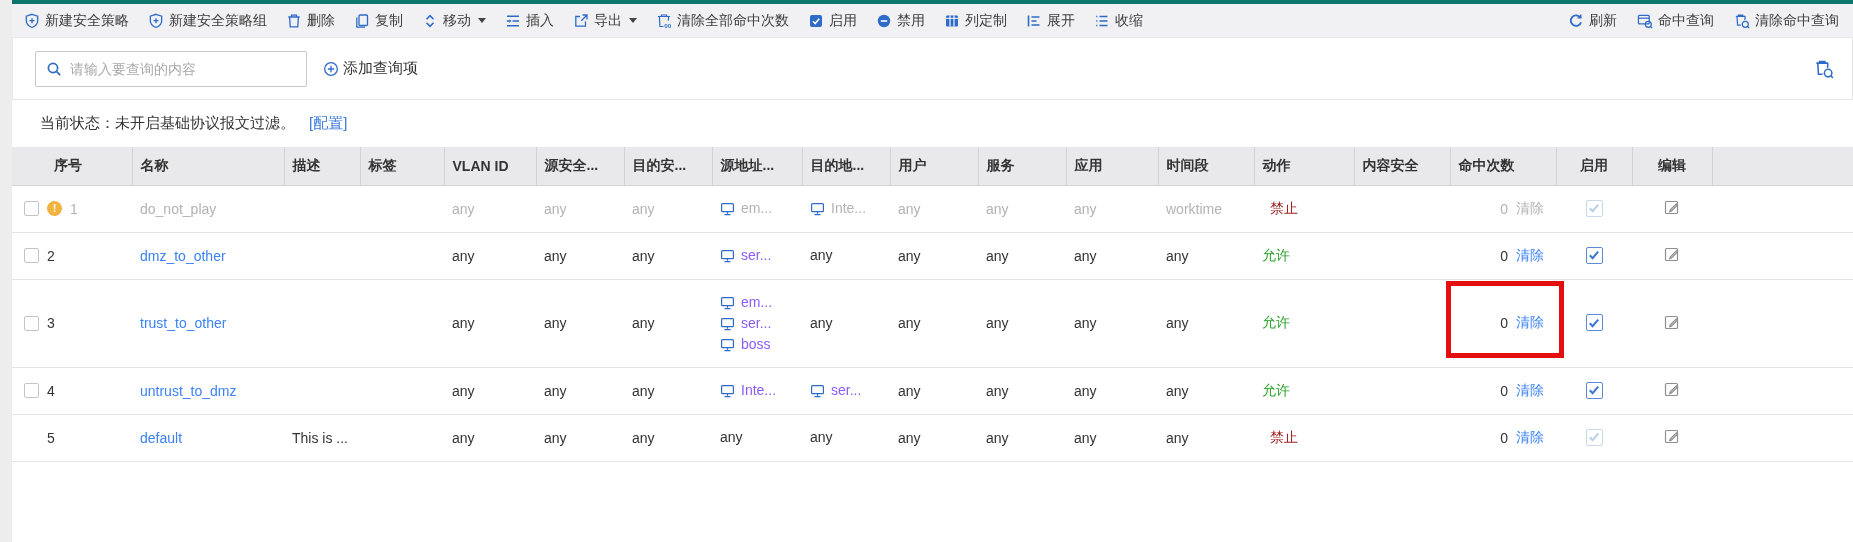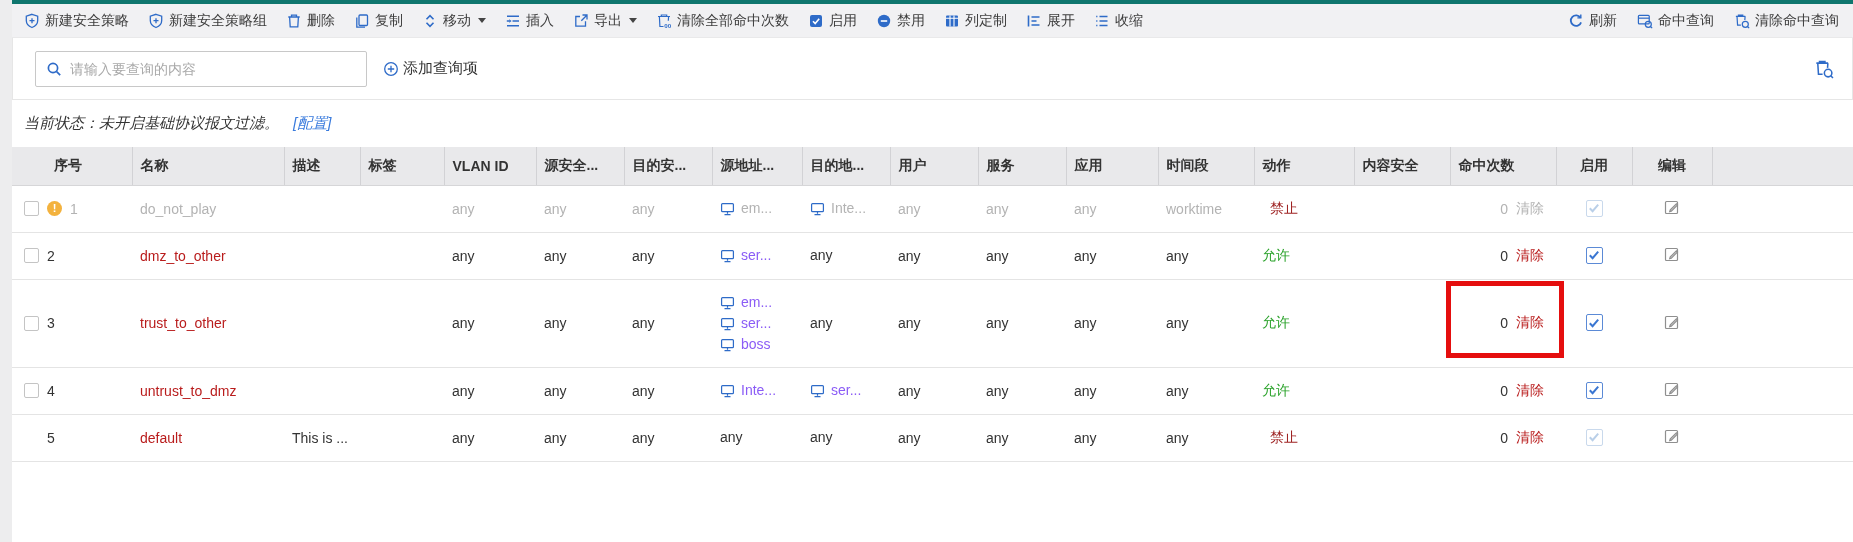--- a/index.html
+++ b/index.html
@@ -16,46 +16,46 @@
              color:#3c3c3c; font-size:14px; white-space:nowrap; }
   .tb-right { margin-left:auto; display:flex; align-items:center;text-align:center; }
   .tb-right .tb-item { margin-right:0; margin-left:20px; }
   .icon { display:inline-flex; align-items:center; justify-content:center; color:#2e6bc8; }
   .icon svg { width:16px; height:16px; display:block; }
   .caret { width:0; height:0; border-left:4px solid transparent; border-right:4px solid transparent;
            border-top:5px solid #444; margin-left:2px; }
 
   .searchbar { height:62px; background:#fff; border:1px solid #e6e6e6; border-top:none;
                display:flex; align-items:center; padding-left:22px; }
-  .search-box { width:332px; height:36px; border:1px solid #c8c8c8; border-radius:2px; background:#fff;
+  .search-box { width:272px; height:36px; border:1px solid #c8c8c8; border-radius:2px; background:#fff;
                 display:flex; align-items:center; padding:0 10px; gap:8px; }
   .search-box input { border:none; outline:none; flex:1; font-size:14px; color:#333; background:transparent; }
   .search-box input::placeholder { color:#a9a9a9; }
   .add-query { display:flex; align-items:center; gap:4px; margin-left:16px; font-size:15px; color:#333; cursor:pointer; }
   .corner-icon { margin-left:auto; margin-right:18px; cursor:pointer; }
   .corner-icon svg { width:20px; height:20px; }
 
-  .statusbar { height:47px; display:flex; align-items:center; padding-left:12px; font-size:15px; color:#333;font-style:italic; }
+  .statusbar { height:47px; display:flex; align-items:center; padding-left:28px; font-size:15px; color:#333; }
   .statusbar a { color:#3a7bdd; margin-left:14px; cursor:pointer; text-decoration:none; }
 
   table { border-collapse:collapse; table-layout:fixed; width:1841px; }
   thead th { height:38px; background:#e9e9eb; border-bottom:1px solid #d6d6d8; border-right:1px solid #d2d2d5;
              font-size:14px; font-weight:bold; color:#333; text-align:left; padding:0 8px; white-space:nowrap; overflow:hidden; }
   thead th:last-child { border-right:none; }
   tbody td { border-bottom:1px solid #e4e4e4; font-size:14px; color:#333; padding:0 8px;
              white-space:nowrap; overflow:hidden; vertical-align:middle; }
   tr.r-std { height:47px; } tr.r-tall { height:88px; }
   tr.muted td, tr.muted .seq-num { color:#b3b3b3; }
 
   .seqwrap { display:flex; align-items:center; gap:8px; padding-left:4px; }
   .rchk { width:15px; height:15px; border:1px solid #c4c4c4; border-radius:2px; background:#fff; flex:0 0 auto; cursor:pointer; }
   .rchk.hidden { visibility:hidden; }
   .warn { width:15px; height:15px; border-radius:50%; background:#f3b23e; color:#fff; font-size:11px; font-weight:bold;
           line-height:15px; text-align:center; flex:0 0 auto; }
-  a.plink { color:#b91c1c; text-decoration:none; cursor:pointer;text-align:right; }
+  a.plink { color:#3b82f6; text-decoration:none; cursor:pointer;text-align:right; }
 
   .addr-line { display:flex; align-items:center; gap:6px; line-height:21px; color:#8b5cf6; }
   .addr-line.plain { color:#333; }
   tr.muted .addr-line { color:#b3b3b3; }
   .addr-line .icon svg { width:15px; height:15px; }
   .act-allow { color:#2aa22a; } .act-deny { color:#9e2222;margin-left:8px; }
 
   .cell-hits { overflow:visible; position:relative; }
   .hits { display:flex; justify-content:flex-end; align-items:center; gap:8px; padding-right:4px; }
   .red-box { position:absolute; top:1px; bottom:9px; left:-4px; right:-8px; border:5px solid #e50e0e;

